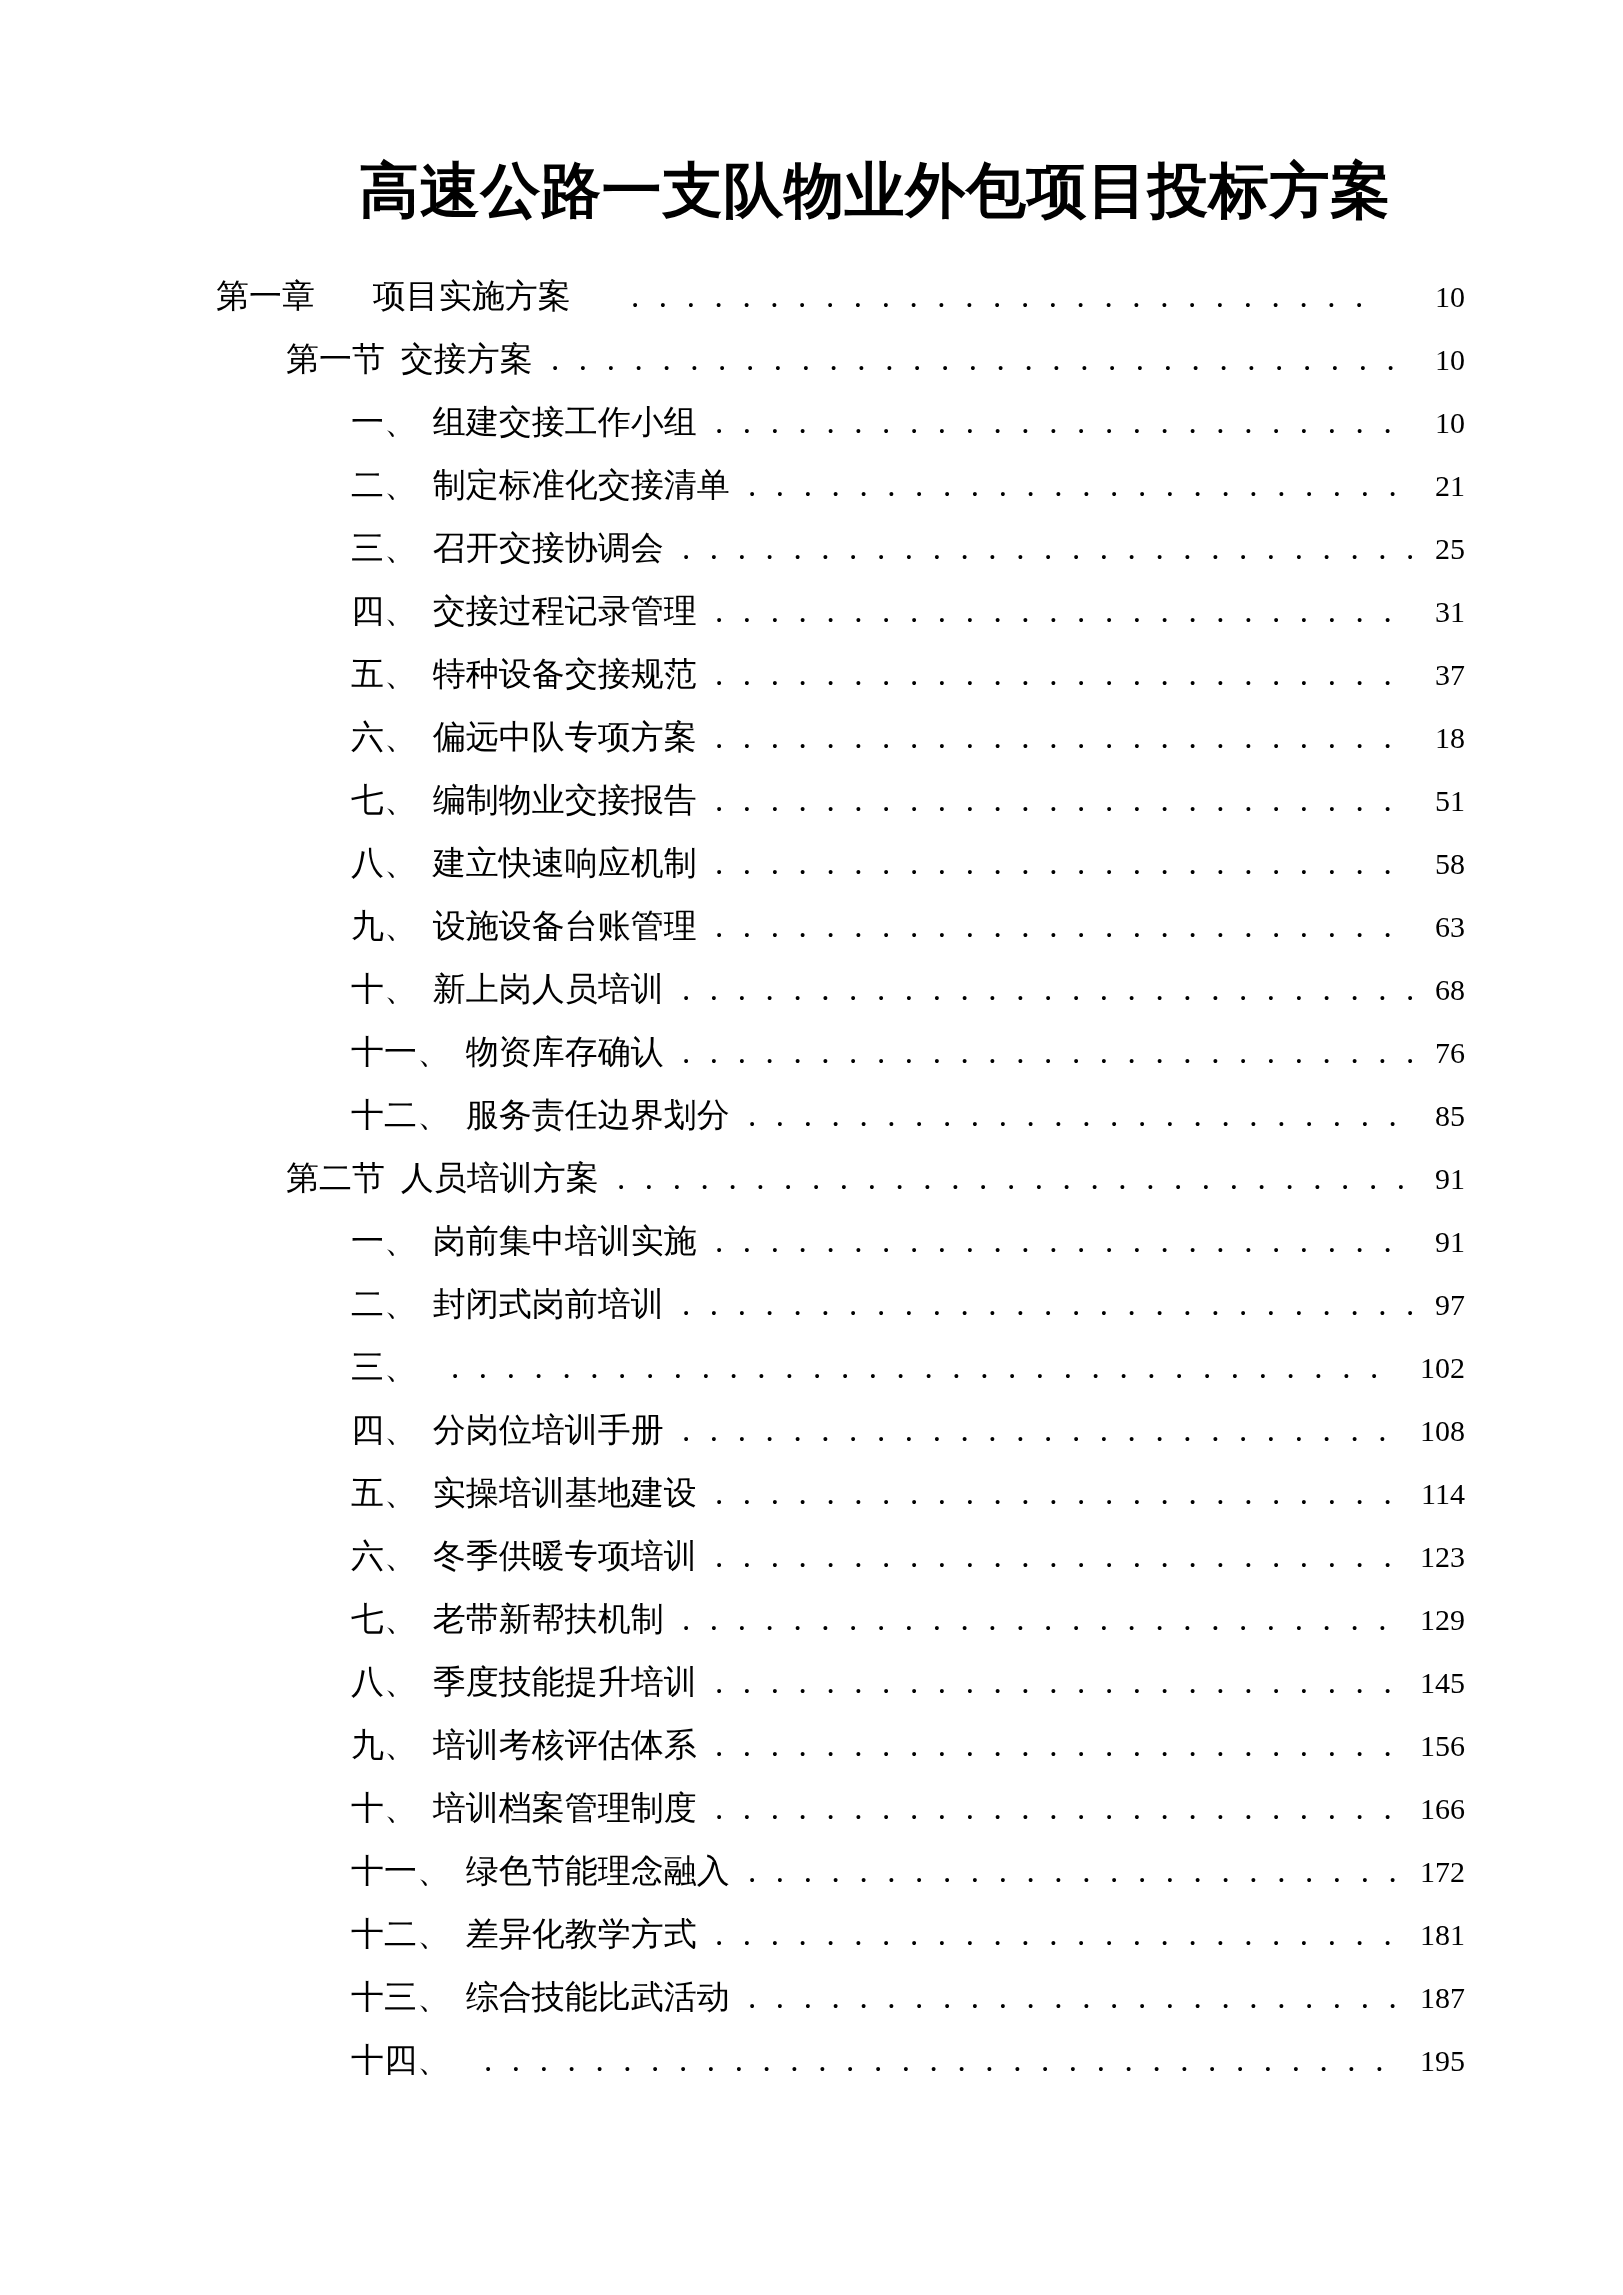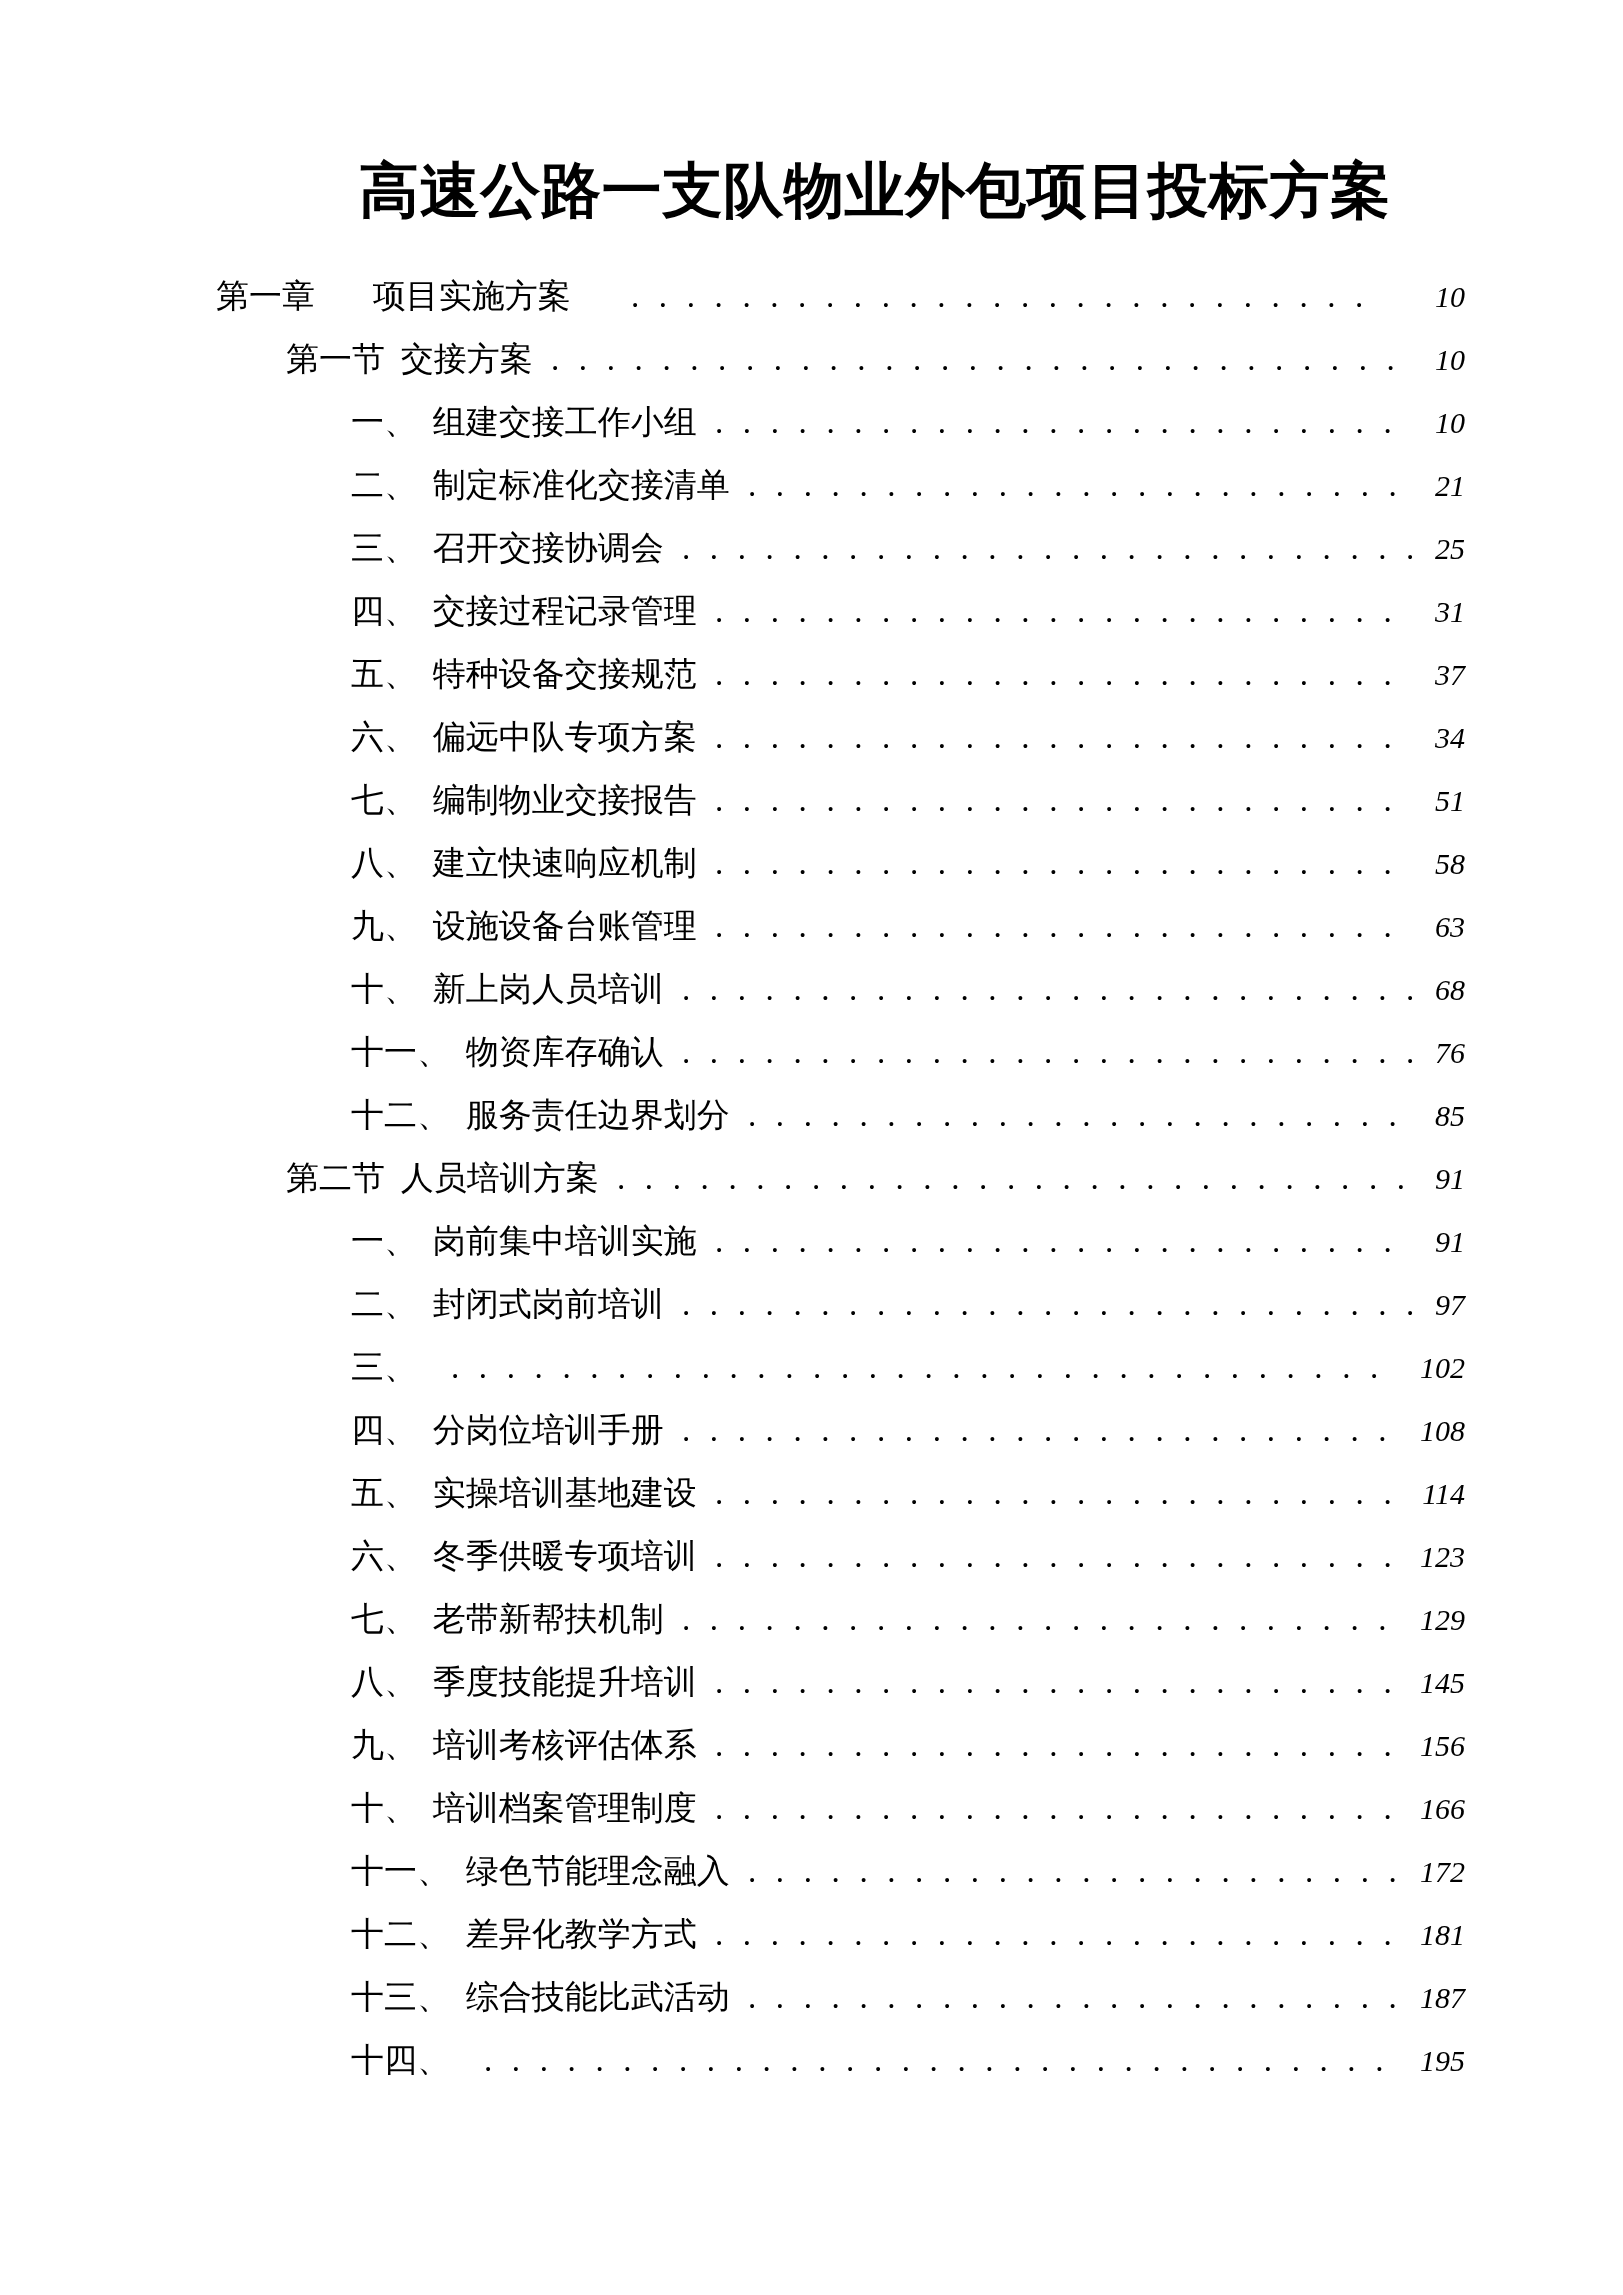--- a/index.html
+++ b/index.html
@@ -42,21 +42,20 @@
     overflow: hidden;
     white-space: nowrap;
     letter-spacing: 19.6px;
     padding-left: 18.3px;
     font-size: 33px;
   }
   .pagenum {
     white-space: nowrap;
     padding-left: 22px;
     font-size: 30px;
-    font-style: italic;
   }
 </style>
 </head>
 <body>
 
 <div class="page">
   <h1 class="doc-title">高速公路一支队物业外包项目投标方案</h1>
 
   <div class="toc">
       <div class="toc-row l1">
@@ -98,21 +97,21 @@
       <div class="toc-row l3">
     <span class="num">五、</span>
     <span class="label">特种设备交接规范</span>
     <span class="leader">................................................................................</span>
     <span class="pagenum">37</span>
   </div>
       <div class="toc-row l3">
     <span class="num">六、</span>
     <span class="label">偏远中队专项方案</span>
     <span class="leader">................................................................................</span>
-    <span class="pagenum">34</span>
+    <span class="pagenum">18</span>
   </div>
       <div class="toc-row l3">
     <span class="num">七、</span>
     <span class="label">编制物业交接报告</span>
     <span class="leader">................................................................................</span>
     <span class="pagenum">51</span>
   </div>
       <div class="toc-row l3">
     <span class="num">八、</span>
     <span class="label">建立快速响应机制</span>

